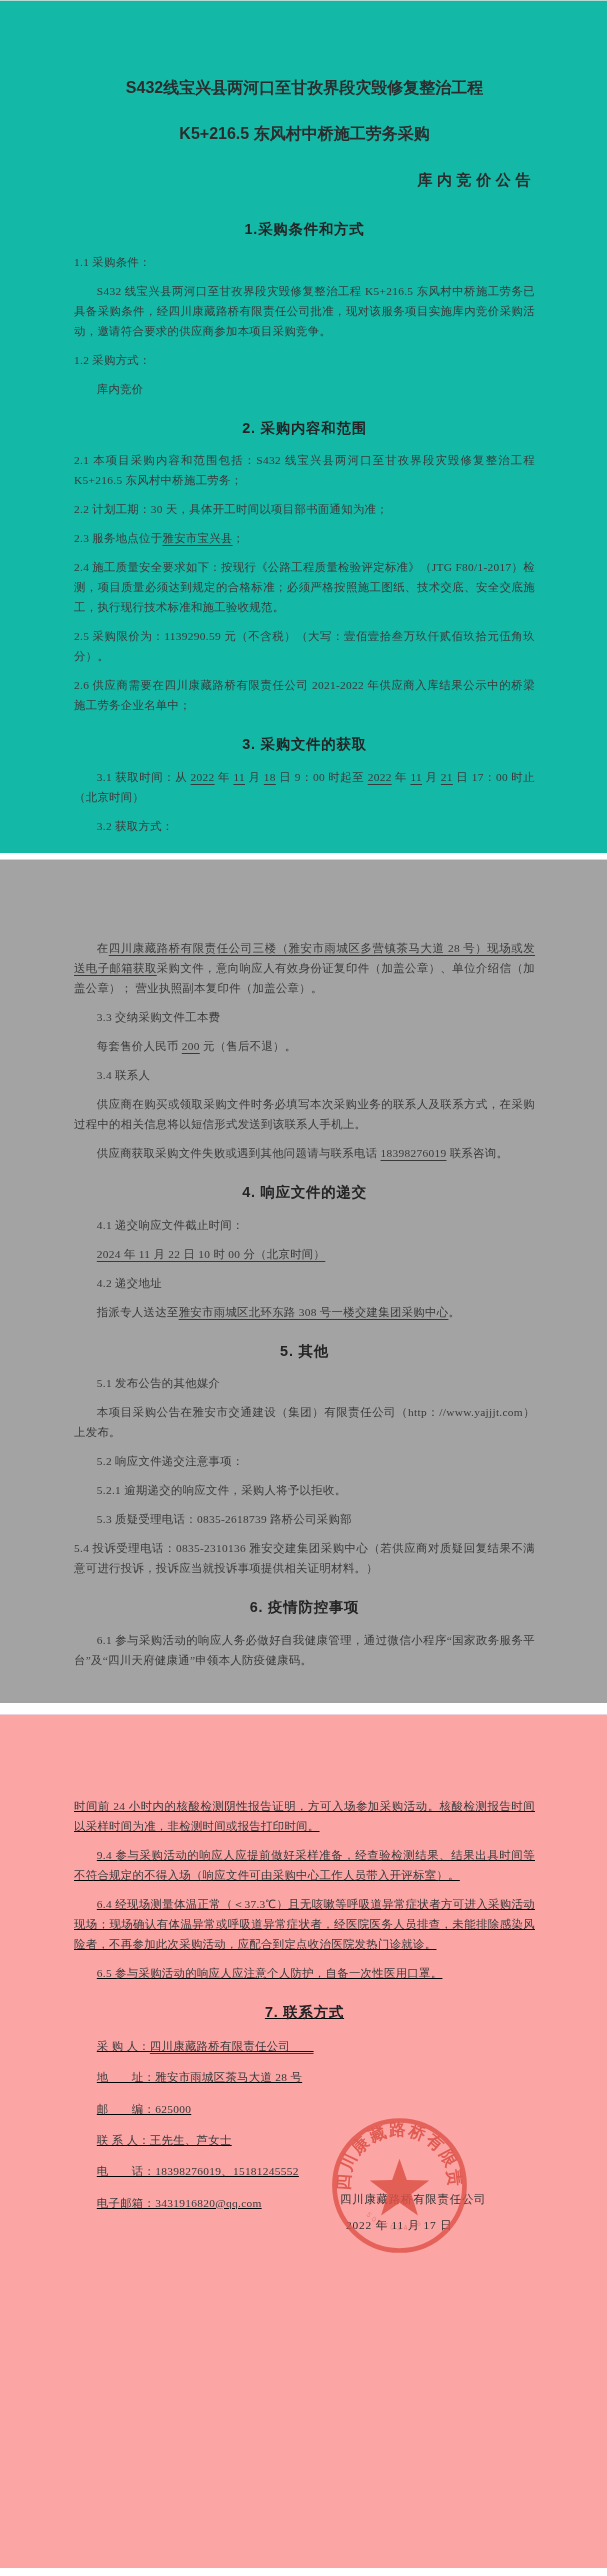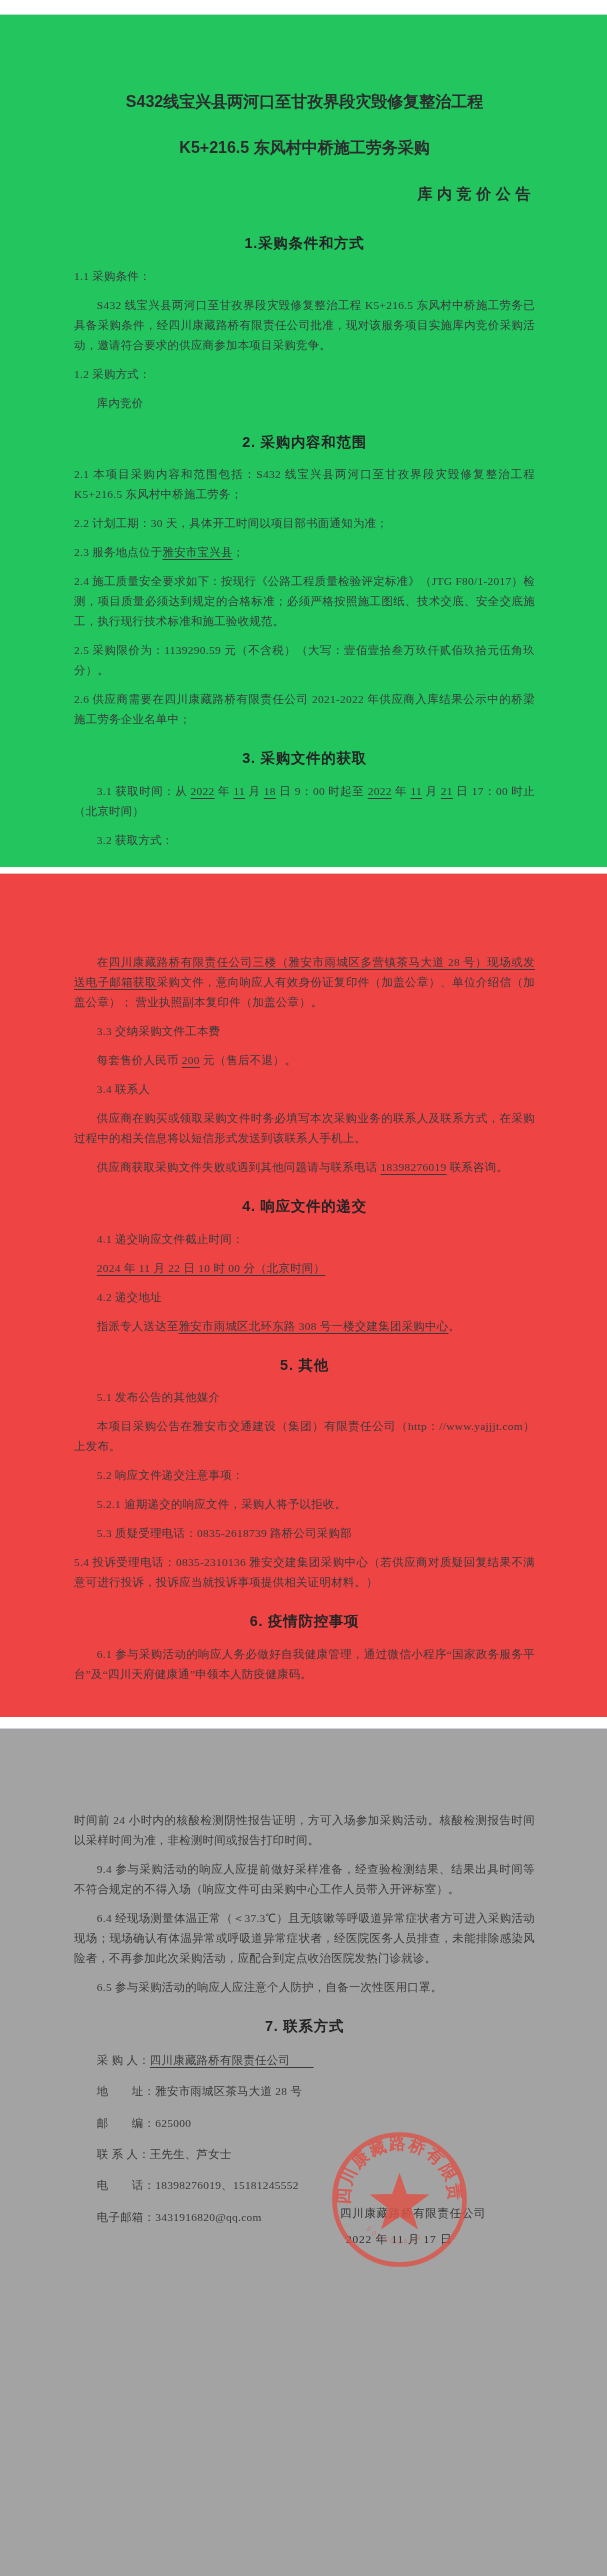--- a/index.html
+++ b/index.html
@@ -1,21 +1,21 @@
 <!DOCTYPE html>
 <html style="font-size:12px"><head>
 <meta charset="utf-8">
 <style>
   html,body{margin:0;padding:0;background:#ffffff;}
   body{width:607px;height:2576px;overflow:hidden;}
   .doc{width:607px;overflow:hidden;}
   .page{position:relative;box-sizing:border-box;padding:0 72px 0 74px;overflow:hidden;}
-  .page1{height:853px;margin-top:14px;background:#22c55e;box-shadow:inset 0 0.8px 0 #e9e8e4;}
-  .page2{height:844px;margin-top:6px;background:#ef4444;box-shadow:inset 0 0.8px 0 #e9e8e4;}
-  .page3{height:854px;margin-top:11.4px;background:#a3a3a3;box-shadow:inset 0 0.8px 0 #e7e2ef;}
+  .page1{height:853px;margin-top:0;background:#14b8a6;box-shadow:inset 0 0.8px 0 #e9e8e4;}
+  .page2{height:844px;margin-top:6px;background:#a3a3a3;box-shadow:inset 0 0.8px 0 #e9e8e4;}
+  .page3{height:854px;margin-top:11.4px;background:#fca5a5;box-shadow:inset 0 0.8px 0 #e7e2ef;text-decoration:underline;}
   .content1{padding-top:76px;}
   .content2{padding-top:70px;}
   .content3{padding-top:73px;}
   .blk{color:#3a3a3c;}
   .title{font:bold 16px/23px "Liberation Sans",sans-serif;color:#2c2c2e;text-align:center;margin:0 0 23px 0;}
   .title2{font:bold 15px/23px "Liberation Sans",sans-serif;color:#2c2c2e;text-align:right;letter-spacing:4.6px;margin:3px 0 27px 0;}
   .h1{font:bold 14.4px/23px "Liberation Sans",sans-serif;color:#242426;margin:18px 0 10.6px 0;letter-spacing:0.8px;text-align:center;}
   .p,.pi,.contact{font:11.4px/20px "Liberation Serif",serif;text-align:justify;margin:9px 0;letter-spacing:0.3px;}
   .pi{text-indent:2em;}
   .contact{text-indent:2em;text-align:left;margin:11.4px 0;}

